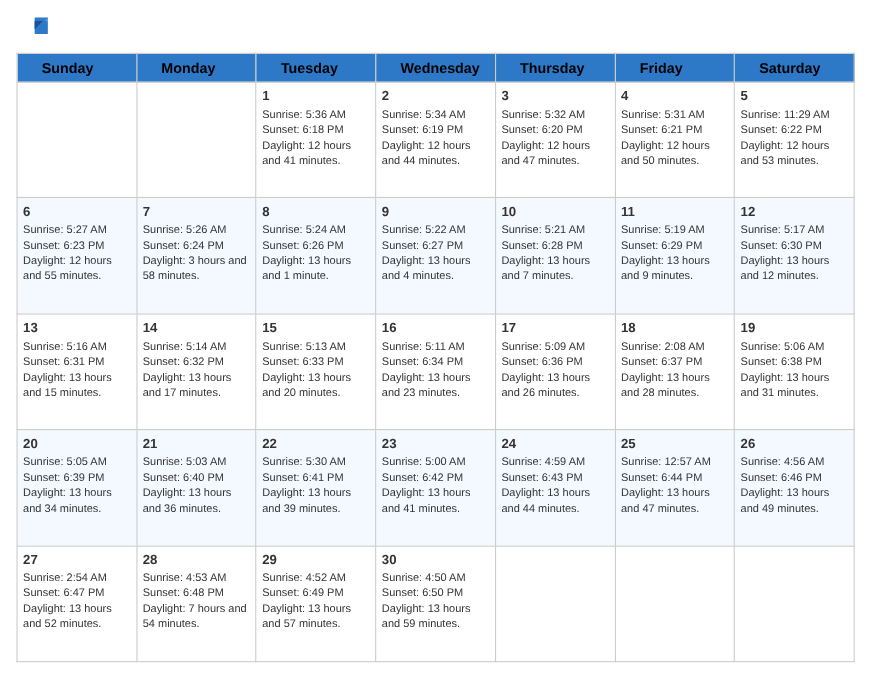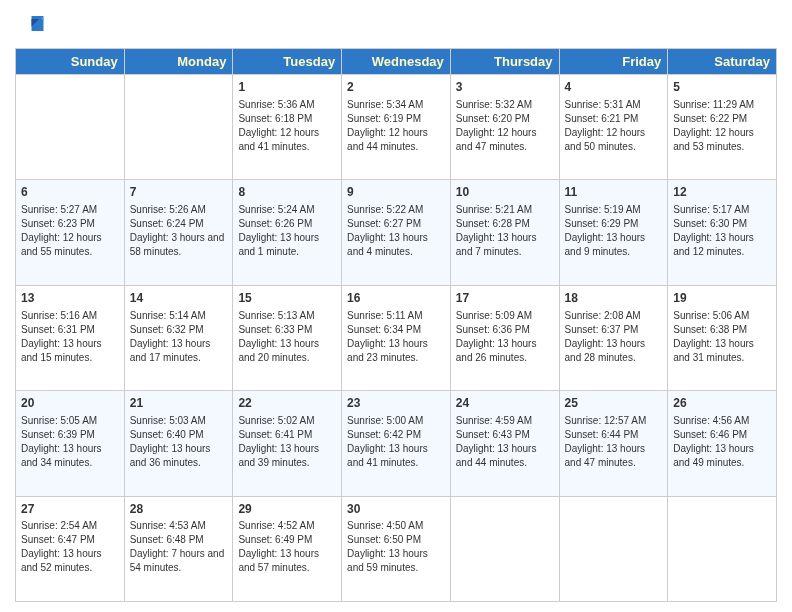--- a/index.html
+++ b/index.html
@@ -46,23 +46,23 @@
     }
     .calendar {
       flex: 1;
       border: 1px solid #ccc;
       border-collapse: collapse;
       width: 100%;
       table-layout: fixed;
     }
     .calendar th {
       background-color: #2e79c7;
-      color: #fef9c3;
-      text-align: right;
-      padding: 5px 6px;
+      color: #000000;
+      text-align: left;
+      padding: 5px 22px;
       font-size: 13px;
       border: 1px solid #ccc;
     }
     .calendar td {
       vertical-align: top;
       border: 1px solid #ccc;
       padding: 4px 5px;
       font-size: 10px;
       color: #333;
       line-height: 1.4;
@@ -244,21 +244,21 @@
             <div>Daylight: 13 hours and 34 minutes.</div>
           </td>
           <td>
             <span class="day-number">21</span>
             <div>Sunrise: 5:03 AM</div>
             <div>Sunset: 6:40 PM</div>
             <div>Daylight: 13 hours and 36 minutes.</div>
           </td>
           <td>
             <span class="day-number">22</span>
-            <div>Sunrise: 5:02 AM</div>
+            <div>Sunrise: 5:30 AM</div>
             <div>Sunset: 6:41 PM</div>
             <div>Daylight: 13 hours and 39 minutes.</div>
           </td>
           <td>
             <span class="day-number">23</span>
             <div>Sunrise: 5:00 AM</div>
             <div>Sunset: 6:42 PM</div>
             <div>Daylight: 13 hours and 41 minutes.</div>
           </td>
           <td>

